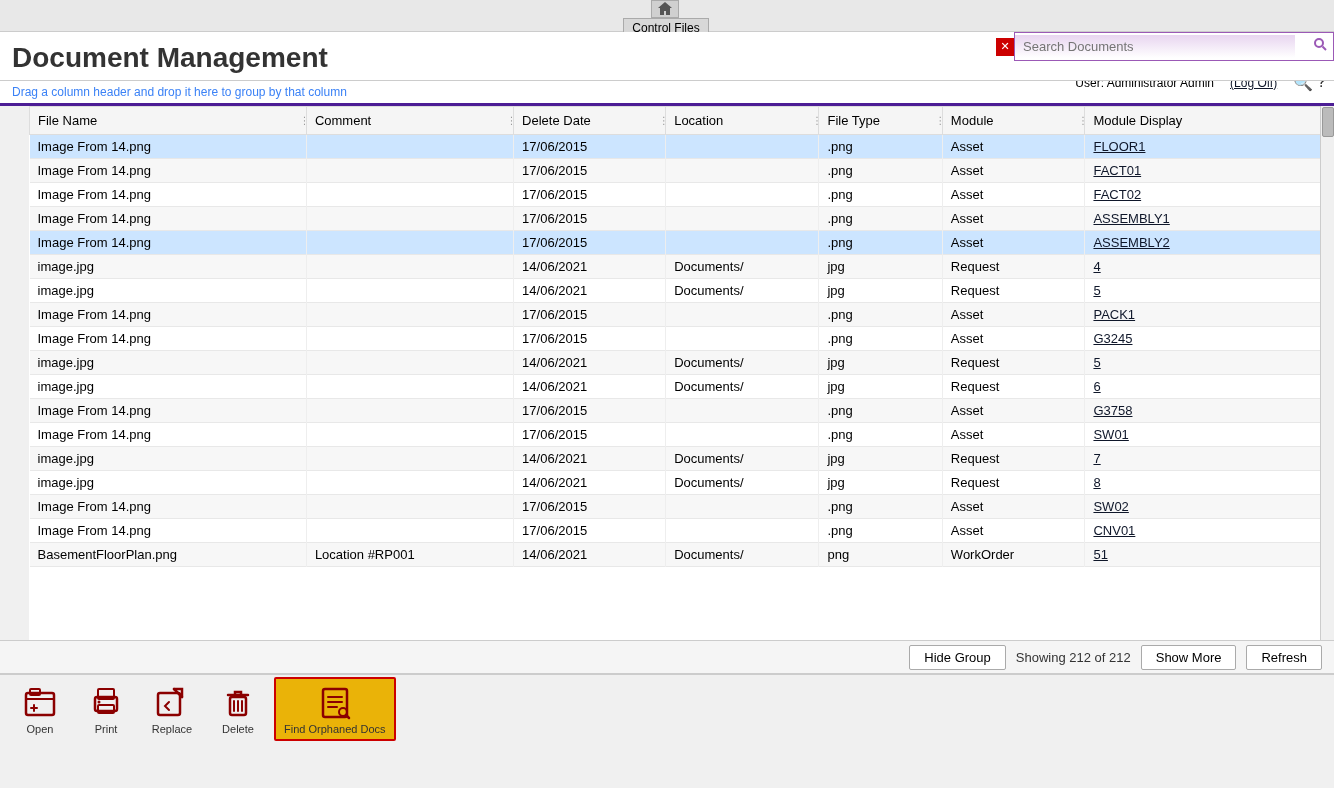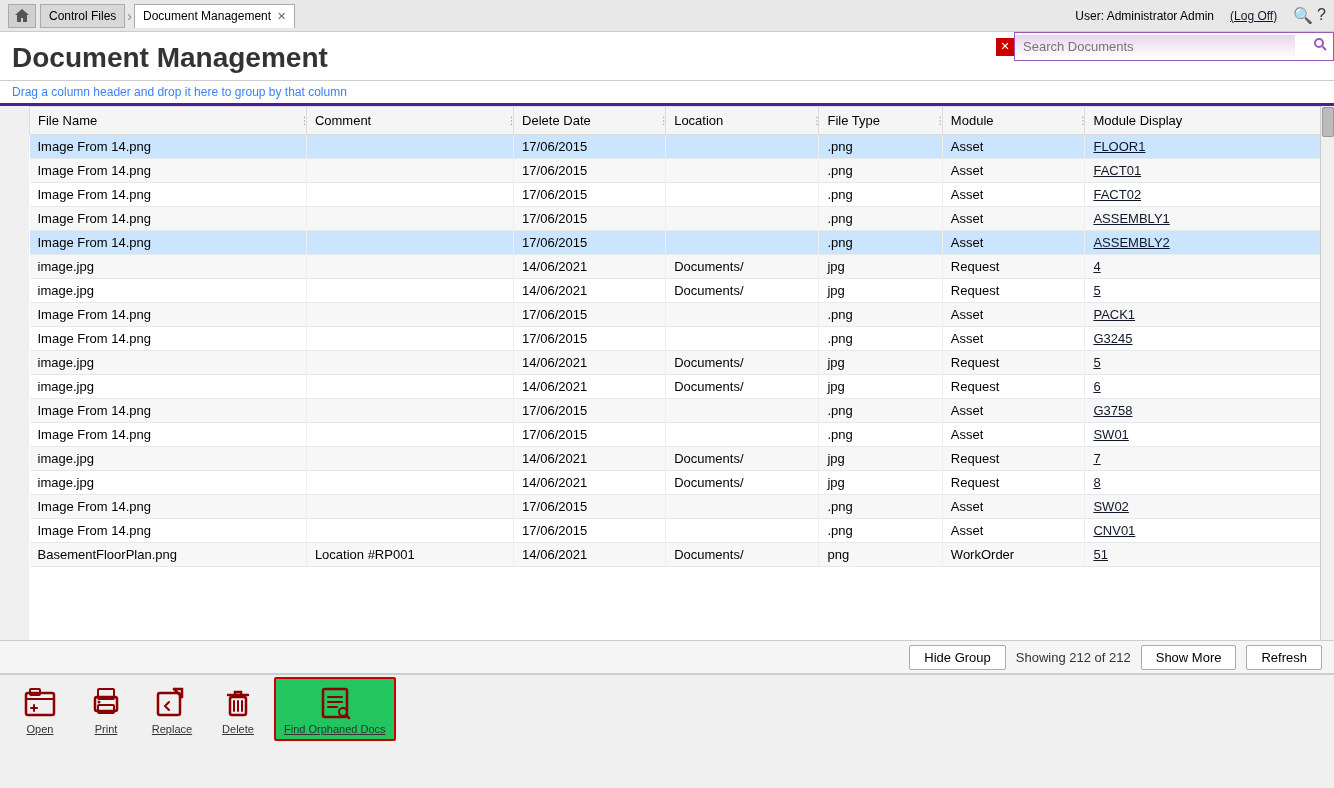--- a/index.html
+++ b/index.html
@@ -1,21 +1,21 @@
 <!DOCTYPE html>
 <html><head>
   <meta charset="utf-8">
   <style>
     * { box-sizing: border-box; margin: 0; padding: 0; }
     body { font-family: Arial, sans-serif; font-size: 13px; background: #f0f0f0; overflow: hidden; }
 
     
     .top-nav {
       display: flex; align-items: center; background: #e8e8e8;
-      border-bottom: 1px solid #ccc; height: 32px; padding: 0 8px;
+      border-bottom: 1px solid #ccc; height: 32px; padding: 0 8px; flex-direction: column;
     }
     .home-icon { width: 28px; height: 24px; background: #d0d0d0; border: 1px solid #aaa;
       display: flex; align-items: center; justify-content: center; cursor: pointer; margin-right: 4px; }
     .tab-item { display: flex; align-items: center; background: #d8d8d8; border: 1px solid #aaa;
       padding: 2px 8px; font-size: 12px; margin-right: 2px; height: 24px; cursor: pointer; }
     .tab-item.active { background: #fff; border-bottom: none; }
     .tab-close { margin-left: 6px; color: #666; font-size: 11px; cursor: pointer; }
     .nav-right { margin-left: auto; display: flex; align-items: center; gap: 16px; font-size: 12px; }
     .nav-icons { display: flex; gap: 4px; }
     .nav-icon { font-size: 16px; cursor: pointer; color: #333; }
@@ -92,23 +92,23 @@
 
     
     .bottom-toolbar {
       background: #f0f0f0; border-top: 2px solid #ccc;
       display: flex; align-items: center; padding: 6px 10px; gap: 6px; height: 70px;
     }
     .toolbar-btn {
       display: flex; flex-direction: column; align-items: center;
       cursor: pointer; padding: 4px 8px; border: 1px solid transparent;
       border-radius: 2px; min-width: 60px; background: none;
-      font-size: 11px; color: #333; text-decoration: underline;
-    }
-    .toolbar-btn.active-border { border: 2px solid #cc0000; background: #22c55e; }
+      font-size: 11px; color: #333;
+    }
+    .toolbar-btn.active-border { border: 2px solid #cc0000; background: #eab308; }
     .toolbar-icon {
       width: 40px; height: 40px; display: flex; align-items: center; justify-content: center;
       font-size: 22px; color: #8b0000;
     }
     .toolbar-icon svg { width: 36px; height: 36px; }
   </style>
 </head>
 <body>
 
 <div class="top-nav">

